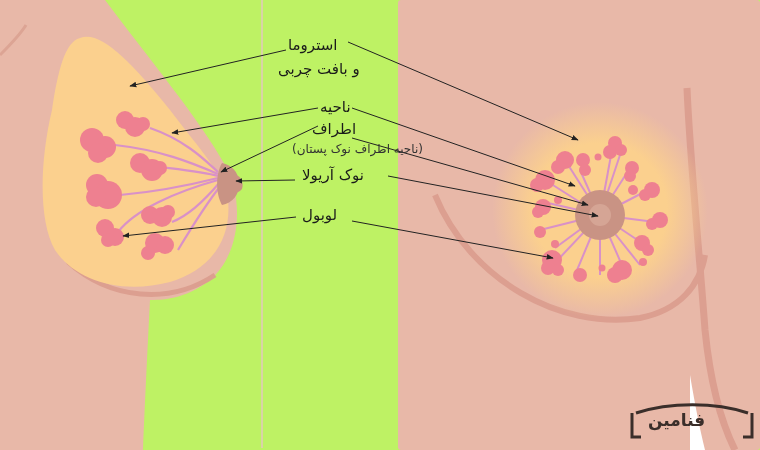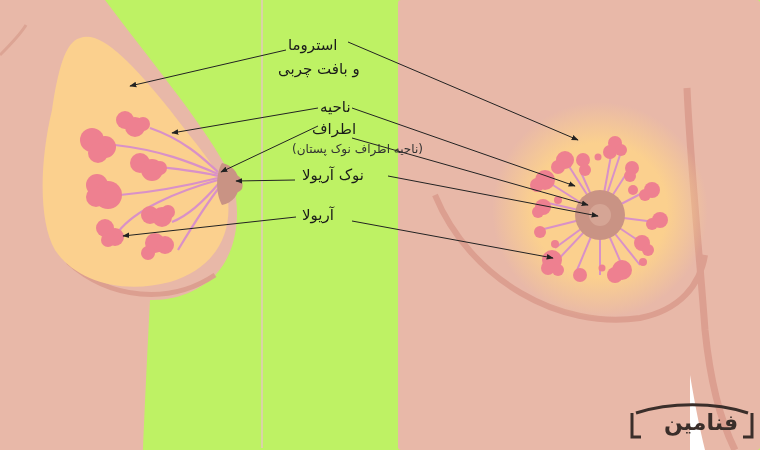--- a/index.html
+++ b/index.html
@@ -157,16 +157,16 @@
     <path d="M752,413 L752,437 L743,437"></path>
   </g>
 </svg>
 
 <div class="label lbl-main" style="left:288px;top:36px;">استروما</div>
 <div class="label lbl-main" style="left:278px;top:60px;">و بافت چربی</div>
 <div class="label lbl-main" style="left:320px;top:98px;">ناحیه</div>
 <div class="label lbl-main" style="left:312px;top:120px;">اطراف</div>
 <div class="label lbl-sub" style="left:292px;top:142px;">(ناحیه اطراف نوک پستان)</div>
 <div class="label lbl-main" style="left:302px;top:166px;">نوک آریولا</div>
-<div class="label lbl-main" style="left:302px;top:206px;">آریولا</div>
+<div class="label lbl-main" style="left:302px;top:206px;">لوبول</div>
 
-<div class="label" style="left:648px;top:410px;font-size:22px;font-weight:bold;color:#3a2e2a;margin-left:16px;">فنامین</div>
+<div class="label" style="left:648px;top:410px;font-size:17px;font-weight:bold;color:#3a2e2a;">فنامین</div>
 </div>
 
 </body></html>

